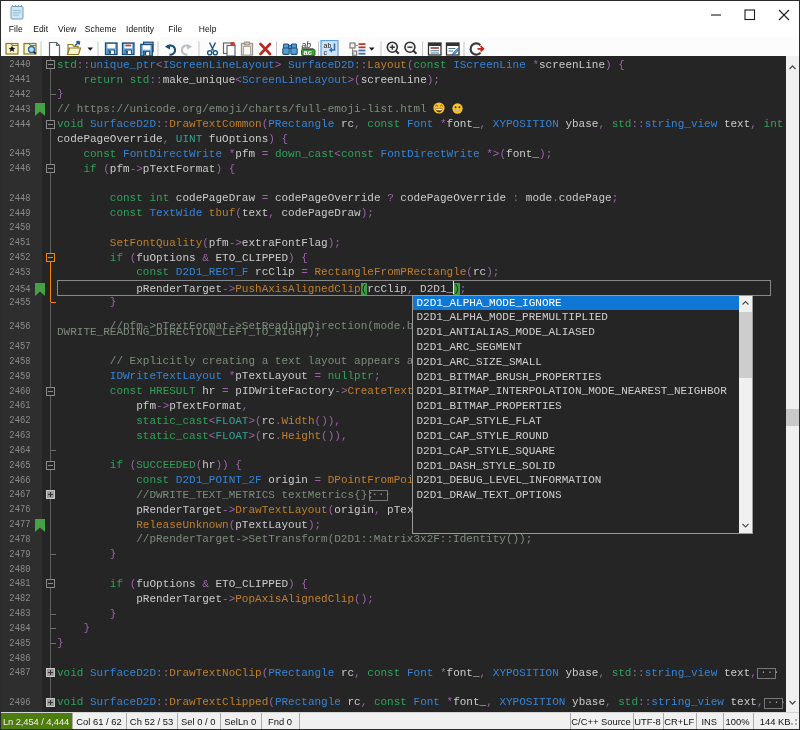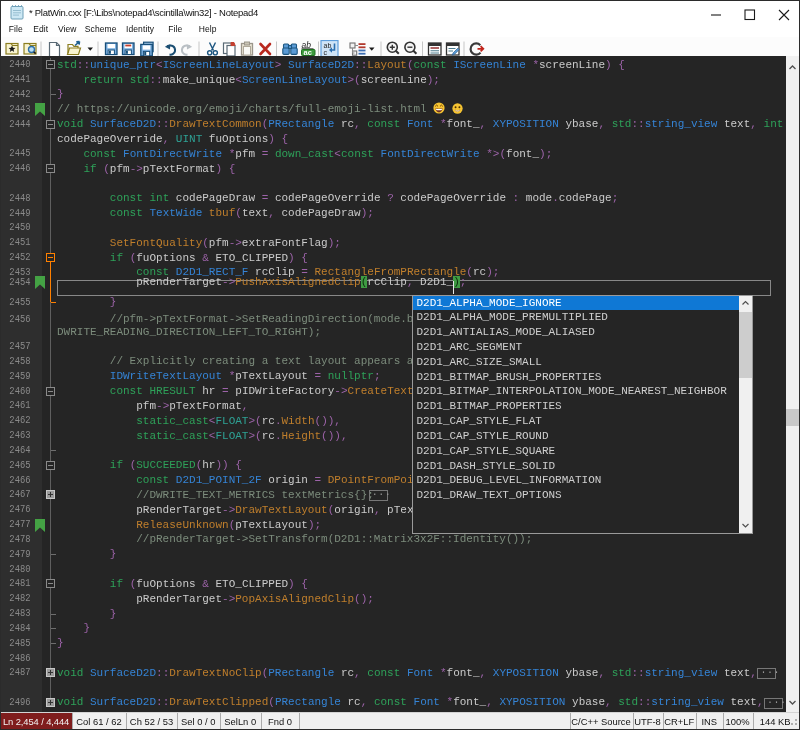--- a/index.html
+++ b/index.html
@@ -40,31 +40,30 @@
    border:1px solid #9A9A9A; font-family:"Liberation Mono", monospace; font-size:11px; }
 .aci { height:14.83px; line-height:14.83px; color:#CFCFCF; padding-left:4px; white-space:pre; }
 .aci.sel { background:#0F78D5; color:#FFFFFF; }
 #acsb { position:absolute; right:0; top:0; width:13px; height:237px; background:#F0F0F0; }
 .sbarr { position:absolute; left:0; width:13px; height:15px; }
 #acthumb { position:absolute; left:0; top:16px; width:13px; height:66px; background:#CDCDCD; }
 #statusbar { position:absolute; left:1px; top:712px; width:798px; height:17px; background:#F0F0F0;
    border-top:1px solid #D4D4D4; font-size:9.4px; color:#111; }
 .sc { position:absolute; top:0; height:17px; line-height:17px; white-space:pre; }
 .sd { position:absolute; top:0; width:1px; height:17px; background:#ABABAB; }
-#sc0 { left:0; width:71px; background:#7f1d1d; color:#F2F2F2; padding-left:2px; letter-spacing:-0.1px; }
+#sc0 { left:0; width:71px; background:#4d7c0f; color:#F2F2F2; padding-left:2px; letter-spacing:-0.1px; }
 #capbtns path, #capbtns rect { stroke:#1a1a1a; }
 </style></head>
 <body>
 <div id="titlebar">
     <svg style="position:absolute;left:8px;top:3px" width="16" height="16" viewBox="0 0 16 16">
       <rect x="2" y="2.5" width="12" height="12.5" rx="1" fill="#CDE8F4" stroke="#6FA0B8" stroke-width="1"></rect>
       <path d="M4 6.5 h8 M4 8.8 h8 M4 11.1 h6" stroke="#8FB8CC" stroke-width="0.9"></path>
       <path d="M3.5 2.5 v-1.3 M6.5 2.5 v-1.3 M9.5 2.5 v-1.3 M12.5 2.5 v-1.3" stroke="#6FA0B8" stroke-width="1"></path>
     </svg>
-    <div id="title">* PlatWin.cxx [F:\Libs\notepad4\scintilla\win32] - Notepad4</div>
     <svg id="capbtns" style="position:absolute;left:708px;top:0" width="96" height="21" viewBox="0 0 96 21">
       <g transform="translate(0,3.5)">
         <path d="M2 10.5 h10" stroke-width="1.1" fill="none"></path>
         <rect x="36" y="5.5" width="9.5" height="9.5" fill="none" stroke-width="1.1"></rect>
         <path d="M70 5.5 L80 15.5 M80 5.5 L70 15.5" stroke-width="1.1" fill="none"></path>
       </g>
     </svg>
   </div>
 <div id="menubar">
     <span style="left:7.8px">File</span>
@@ -237,25 +236,25 @@
 <div class="row" style="top:61.12px"><div class="ln">2444</div><div class="fb"><div class="fm"></div></div><div class="code"><span style="color:#2EA159">void</span><span style="color:#CBCBCB">&nbsp;</span><span style="color:#3584D6">SurfaceD2D</span><span style="color:#9C63A8">::</span><span style="color:#C07F2C">DrawTextCommon</span><span style="color:#9C63A8">(</span><span style="color:#3584D6">PRectangle</span><span style="color:#CBCBCB">&nbsp;</span><span style="color:#CBCBCB">rc</span><span style="color:#9C63A8">,</span><span style="color:#CBCBCB">&nbsp;</span><span style="color:#2EA159">const</span><span style="color:#CBCBCB">&nbsp;</span><span style="color:#3584D6">Font</span><span style="color:#CBCBCB">&nbsp;</span><span style="color:#9C63A8">*</span><span style="color:#CBCBCB">font_</span><span style="color:#9C63A8">,</span><span style="color:#CBCBCB">&nbsp;</span><span style="color:#3584D6">XYPOSITION</span><span style="color:#CBCBCB">&nbsp;</span><span style="color:#CBCBCB">ybase</span><span style="color:#9C63A8">,</span><span style="color:#CBCBCB">&nbsp;</span><span style="color:#2EA159">std</span><span style="color:#9C63A8">::</span><span style="color:#3584D6">string_view</span><span style="color:#CBCBCB">&nbsp;</span><span style="color:#CBCBCB">text</span><span style="color:#9C63A8">,</span><span style="color:#CBCBCB">&nbsp;</span><span style="color:#2EA159">int</span></div></div>
 <div class="row" style="top:75.95px"><div class="code"><span style="color:#CBCBCB">codePageOverride</span><span style="color:#9C63A8">,</span><span style="color:#CBCBCB">&nbsp;</span><span style="color:#2EA295">UINT</span><span style="color:#CBCBCB">&nbsp;</span><span style="color:#CBCBCB">fuOptions</span><span style="color:#9C63A8">)</span><span style="color:#CBCBCB">&nbsp;</span><span style="color:#9C63A8">{</span></div></div>
 <div class="row" style="top:90.78px"><div class="ln">2445</div><div class="code">&nbsp;&nbsp;&nbsp;&nbsp;<span style="color:#2EA159">const</span><span style="color:#CBCBCB">&nbsp;</span><span style="color:#3584D6">FontDirectWrite</span><span style="color:#CBCBCB">&nbsp;</span><span style="color:#9C63A8">*</span><span style="color:#CBCBCB">pfm</span><span style="color:#CBCBCB">&nbsp;</span><span style="color:#9C63A8">=</span><span style="color:#CBCBCB">&nbsp;</span><span style="color:#2EA159">down_cast</span><span style="color:#9C63A8">&lt;</span><span style="color:#2EA159">const</span><span style="color:#CBCBCB">&nbsp;</span><span style="color:#3584D6">FontDirectWrite</span><span style="color:#CBCBCB">&nbsp;</span><span style="color:#9C63A8">*</span><span style="color:#9C63A8">&gt;</span><span style="color:#9C63A8">(</span><span style="color:#CBCBCB">font_</span><span style="color:#9C63A8">)</span><span style="color:#9C63A8">;</span></div></div>
 <div class="row" style="top:105.61px"><div class="ln">2446</div><div class="fb"><div class="fm"></div></div><div class="code">&nbsp;&nbsp;&nbsp;&nbsp;<span style="color:#2EA159">if</span><span style="color:#CBCBCB"> </span><span style="color:#9C63A8">(</span><span style="color:#CBCBCB">pfm</span><span style="color:#9C63A8">-&gt;</span><span style="color:#CBCBCB">pTextFormat</span><span style="color:#9C63A8">)</span><span style="color:#CBCBCB"> </span><span style="color:#9C63A8">{</span></div></div>
 <div class="row" style="top:135.27px"><div class="ln">2448</div><div class="code">&nbsp;&nbsp;&nbsp;&nbsp;&nbsp;&nbsp;&nbsp;&nbsp;<span style="color:#2EA159">const</span><span style="color:#CBCBCB">&nbsp;</span><span style="color:#2EA159">int</span><span style="color:#CBCBCB">&nbsp;</span><span style="color:#CBCBCB">codePageDraw</span><span style="color:#CBCBCB">&nbsp;</span><span style="color:#9C63A8">=</span><span style="color:#CBCBCB">&nbsp;</span><span style="color:#CBCBCB">codePageOverride</span><span style="color:#CBCBCB">&nbsp;</span><span style="color:#9C63A8">?</span><span style="color:#CBCBCB">&nbsp;</span><span style="color:#CBCBCB">codePageOverride</span><span style="color:#CBCBCB">&nbsp;</span><span style="color:#9C63A8">:</span><span style="color:#CBCBCB">&nbsp;</span><span style="color:#CBCBCB">mode</span><span style="color:#9C63A8">.</span><span style="color:#CBCBCB">codePage</span><span style="color:#9C63A8">;</span></div></div>
 <div class="row" style="top:150.10px"><div class="ln">2449</div><div class="code">&nbsp;&nbsp;&nbsp;&nbsp;&nbsp;&nbsp;&nbsp;&nbsp;<span style="color:#2EA159">const</span><span style="color:#CBCBCB">&nbsp;</span><span style="color:#3584D6">TextWide</span><span style="color:#CBCBCB">&nbsp;</span><span style="color:#C07F2C">tbuf</span><span style="color:#9C63A8">(</span><span style="color:#CBCBCB">text</span><span style="color:#9C63A8">,</span><span style="color:#CBCBCB">&nbsp;</span><span style="color:#CBCBCB">codePageDraw</span><span style="color:#9C63A8">)</span><span style="color:#9C63A8">;</span></div></div>
 <div class="row" style="top:164.93px"><div class="ln">2450</div><div class="code"></div></div>
 <div class="row" style="top:179.76px"><div class="ln">2451</div><div class="code">&nbsp;&nbsp;&nbsp;&nbsp;&nbsp;&nbsp;&nbsp;&nbsp;<span style="color:#C07F2C">SetFontQuality</span><span style="color:#9C63A8">(</span><span style="color:#CBCBCB">pfm</span><span style="color:#9C63A8">-&gt;</span><span style="color:#CBCBCB">extraFontFlag</span><span style="color:#9C63A8">)</span><span style="color:#9C63A8">;</span></div></div>
 <div class="row" style="top:194.59px"><div class="ln">2452</div><div class="fb fbo"><div class="fm fmo"></div></div><div class="code">&nbsp;&nbsp;&nbsp;&nbsp;&nbsp;&nbsp;&nbsp;&nbsp;<span style="color:#2EA159">if</span><span style="color:#CBCBCB"> </span><span style="color:#9C63A8">(</span><span style="color:#CBCBCB">fuOptions</span><span style="color:#CBCBCB"> </span><span style="color:#9C63A8">&amp;</span><span style="color:#CBCBCB"> </span><span style="color:#CBCBCB">ETO_CLIPPED</span><span style="color:#9C63A8">)</span><span style="color:#CBCBCB"> </span><span style="color:#9C63A8">{</span></div></div>
 <div class="row" style="top:209.42px"><div class="ln">2453</div><div class="code">&nbsp;&nbsp;&nbsp;&nbsp;&nbsp;&nbsp;&nbsp;&nbsp;&nbsp;&nbsp;&nbsp;&nbsp;<span style="color:#2EA159">const</span><span style="color:#CBCBCB">&nbsp;</span><span style="color:#3584D6">D2D1_RECT_F</span><span style="color:#CBCBCB">&nbsp;</span><span style="color:#CBCBCB">rcClip</span><span style="color:#CBCBCB">&nbsp;</span><span style="color:#9C63A8">=</span><span style="color:#CBCBCB">&nbsp;</span><span style="color:#C07F2C">RectangleFromPRectangle</span><span style="color:#9C63A8">(</span><span style="color:#CBCBCB">rc</span><span style="color:#9C63A8">)</span><span style="color:#9C63A8">;</span></div></div>
-<div class="row" style="top:219px"><div class="ln">2454</div><svg class="bm" width="10" height="13" viewBox="0 0 10 13">
+<div class="row" style="top:226px"><div class="ln">2454</div><svg class="bm" width="10" height="13" viewBox="0 0 10 13">
         <path d="M0 0 H10 V13 L5 8.6 L0 13 Z" fill="#44A244"></path>
       </svg><div class="code">&nbsp;&nbsp;&nbsp;&nbsp;&nbsp;&nbsp;&nbsp;&nbsp;&nbsp;&nbsp;&nbsp;&nbsp;<span style="color:#CBCBCB">pRenderTarget</span><span style="color:#9C63A8">-&gt;</span><span style="color:#C07F2C">PushAxisAlignedClip</span><span class="brc">(</span><span style="color:#CBCBCB">rcClip</span><span style="color:#9C63A8">,</span><span style="color:#CBCBCB"> </span><span style="color:#CBCBCB">D2D1_</span><span class="brc">)</span><span style="color:#9C63A8">;</span></div></div>
 <div class="row" style="top:239.08px"><div class="ln">2455</div><div class="tk" style="background:#FF8000"></div><div class="code">&nbsp;&nbsp;&nbsp;&nbsp;&nbsp;&nbsp;&nbsp;&nbsp;<span style="color:#9C63A8">}</span></div></div>
-<div class="row" style="top:256px"><div class="ln">2456</div><div class="code">&nbsp;&nbsp;&nbsp;&nbsp;&nbsp;&nbsp;&nbsp;&nbsp;<span style="color:#7C8C7C">//pfm-&gt;pTextFormat-&gt;SetReadingDirection(mode.bidirectional == Bidirectional::bidiR2L ? DWRITE</span></div></div>
+<div class="row" style="top:263px"><div class="ln">2456</div><div class="code">&nbsp;&nbsp;&nbsp;&nbsp;&nbsp;&nbsp;&nbsp;&nbsp;<span style="color:#7C8C7C">//pfm-&gt;pTextFormat-&gt;SetReadingDirection(mode.bidirectional == Bidirectional::bidiR2L ? DWRITE</span></div></div>
 <div class="row" style="top:268.74px"><div class="code"><span style="color:#7C8C7C">DWRITE_READING_DIRECTION_LEFT_TO_RIGHT);</span></div></div>
 <div class="row" style="top:283.57px"><div class="ln">2457</div><div class="code"></div></div>
 <div class="row" style="top:298.40px"><div class="ln">2458</div><div class="code">&nbsp;&nbsp;&nbsp;&nbsp;&nbsp;&nbsp;&nbsp;&nbsp;<span style="color:#7C8C7C">//&nbsp;Explicitly&nbsp;creating&nbsp;a&nbsp;text&nbsp;layout&nbsp;appears&nbsp;a&nbsp;little&nbsp;faster</span></div></div>
 <div class="row" style="top:313.23px"><div class="ln">2459</div><div class="code">&nbsp;&nbsp;&nbsp;&nbsp;&nbsp;&nbsp;&nbsp;&nbsp;<span style="color:#3584D6">IDWriteTextLayout</span><span style="color:#CBCBCB">&nbsp;</span><span style="color:#9C63A8">*</span><span style="color:#CBCBCB">pTextLayout</span><span style="color:#CBCBCB">&nbsp;</span><span style="color:#9C63A8">=</span><span style="color:#CBCBCB">&nbsp;</span><span style="color:#2EA159">nullptr</span><span style="color:#9C63A8">;</span></div></div>
 <div class="row" style="top:328.06px"><div class="ln">2460</div><div class="fb"><div class="fm"></div></div><div class="code">&nbsp;&nbsp;&nbsp;&nbsp;&nbsp;&nbsp;&nbsp;&nbsp;<span style="color:#2EA159">const</span><span style="color:#CBCBCB"> </span><span style="color:#2EA159">HRESULT</span><span style="color:#CBCBCB"> </span><span style="color:#CBCBCB">hr</span><span style="color:#CBCBCB"> </span><span style="color:#9C63A8">=</span><span style="color:#CBCBCB"> </span><span style="color:#CBCBCB">pIDWriteFactory</span><span style="color:#9C63A8">-&gt;</span><span style="color:#C07F2C">CreateTextLayout</span><span style="color:#9C63A8">(</span><span style="color:#CBCBCB">tbuf</span><span style="color:#9C63A8">.</span><span style="color:#C07F2C">data</span><span style="color:#9C63A8">(</span><span style="color:#9C63A8">)</span><span style="color:#9C63A8">,</span><span style="color:#CBCBCB"> </span><span style="color:#CBCBCB">tbuf</span><span style="color:#9C63A8">.</span><span style="color:#C07F2C">length</span><span style="color:#9C63A8">(</span><span style="color:#9C63A8">)</span><span style="color:#9C63A8">,</span></div></div>
 <div class="row" style="top:342.89px"><div class="ln">2461</div><div class="code">&nbsp;&nbsp;&nbsp;&nbsp;&nbsp;&nbsp;&nbsp;&nbsp;&nbsp;&nbsp;&nbsp;&nbsp;<span style="color:#CBCBCB">pfm</span><span style="color:#9C63A8">-&gt;</span><span style="color:#CBCBCB">pTextFormat</span><span style="color:#9C63A8">,</span></div></div>
 <div class="row" style="top:357.72px"><div class="ln">2462</div><div class="code">&nbsp;&nbsp;&nbsp;&nbsp;&nbsp;&nbsp;&nbsp;&nbsp;&nbsp;&nbsp;&nbsp;&nbsp;<span style="color:#2EA159">static_cast</span><span style="color:#9C63A8">&lt;</span><span style="color:#2EA295">FLOAT</span><span style="color:#9C63A8">&gt;</span><span style="color:#9C63A8">(</span><span style="color:#CBCBCB">rc</span><span style="color:#9C63A8">.</span><span style="color:#C07F2C">Width</span><span style="color:#9C63A8">(</span><span style="color:#9C63A8">)</span><span style="color:#9C63A8">)</span><span style="color:#9C63A8">,</span></div></div>
 <div class="row" style="top:372.55px"><div class="ln">2463</div><div class="code">&nbsp;&nbsp;&nbsp;&nbsp;&nbsp;&nbsp;&nbsp;&nbsp;&nbsp;&nbsp;&nbsp;&nbsp;<span style="color:#2EA159">static_cast</span><span style="color:#9C63A8">&lt;</span><span style="color:#2EA295">FLOAT</span><span style="color:#9C63A8">&gt;</span><span style="color:#9C63A8">(</span><span style="color:#CBCBCB">rc</span><span style="color:#9C63A8">.</span><span style="color:#C07F2C">Height</span><span style="color:#9C63A8">(</span><span style="color:#9C63A8">)</span><span style="color:#9C63A8">)</span><span style="color:#9C63A8">,</span></div></div>
 <div class="row" style="top:387.38px"><div class="ln">2464</div><div class="tk" style="background:#6E6E6E"></div></div>
 <div class="row" style="top:402.21px"><div class="ln">2465</div><div class="fb"><div class="fm"></div></div><div class="code">&nbsp;&nbsp;&nbsp;&nbsp;&nbsp;&nbsp;&nbsp;&nbsp;<span style="color:#2EA159">if</span><span style="color:#CBCBCB">&nbsp;</span><span style="color:#9C63A8">(</span><span style="color:#2EA159">SUCCEEDED</span><span style="color:#9C63A8">(</span><span style="color:#CBCBCB">hr</span><span style="color:#9C63A8">)</span><span style="color:#9C63A8">)</span><span style="color:#CBCBCB">&nbsp;</span><span style="color:#9C63A8">{</span></div></div>

